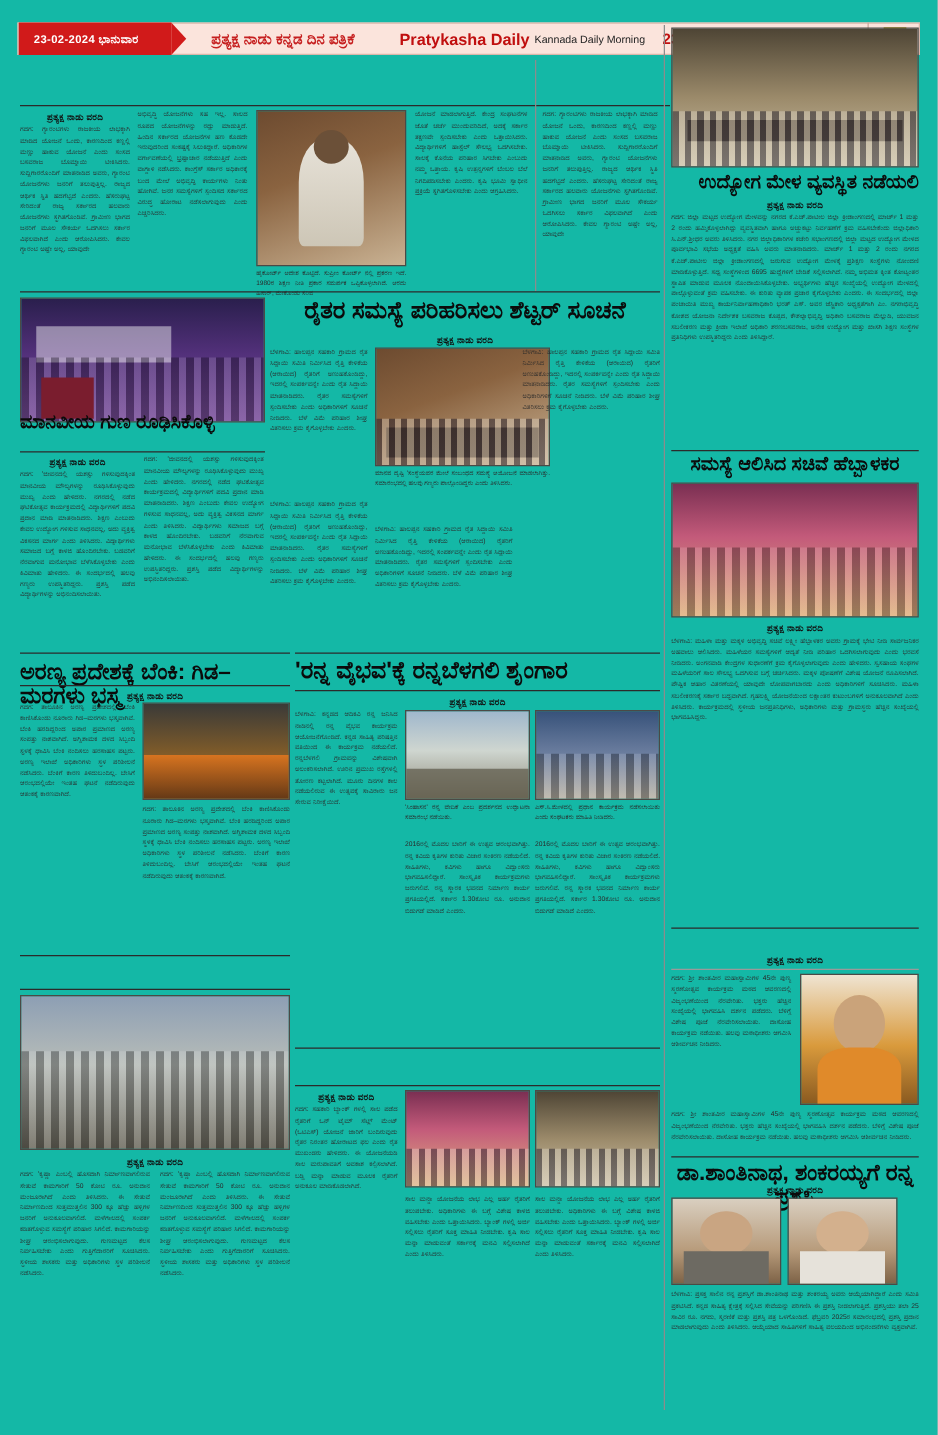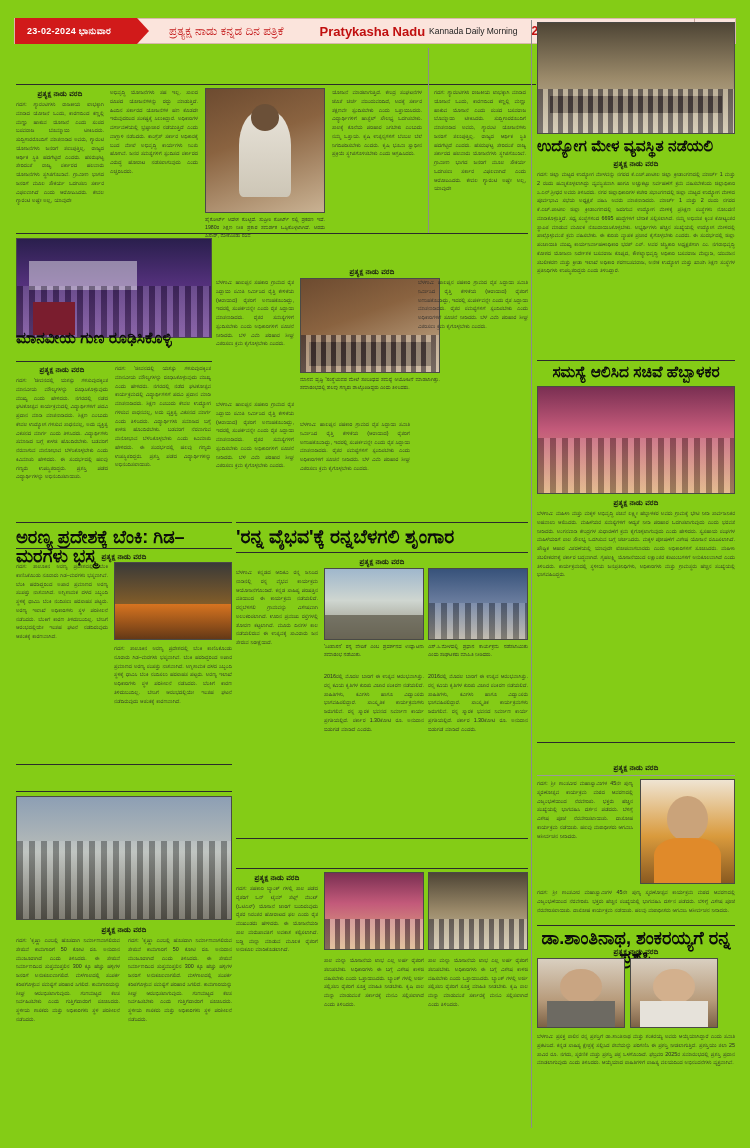--- a/index.html
+++ b/index.html
@@ -1,39 +1,39 @@
 <!DOCTYPE html>
 <html><head>
 <meta charset="utf-8">
 <style>
   html,body{margin:0;padding:0;background:#b9b9b9;}
   body{font-family:"Liberation Sans",sans-serif;}
   .page{
     width:750px;height:1148px;position:relative;
-    background:#84cc16;overflow:hidden;margin:0 auto;
+    background:#14b8a6;overflow:hidden;margin:0 auto;
     box-sizing:border-box;
   }
   
   .masthead{
     position:absolute;left:14px;top:18px;width:722px;height:26px;
     background:#fbe4dc;border:1px solid #d9b7ab;box-sizing:border-box;
     display:flex;align-items:center;
   }
   .mh-datetab{
     position:relative;height:26px;background:#d11a1a;color:#fff;
     display:flex;align-items:center;padding:0 26px 0 12px;
     font-size:9px;font-weight:bold;letter-spacing:.3px;white-space:nowrap;
   }
   .mh-datetab:after{
     content:"";position:absolute;right:-12px;top:0;
     border-top:13px solid transparent;border-bottom:13px solid transparent;
     border-left:12px solid #d11a1a;
   }
   .mh-kan{
-    color:#c62020;font-size:12px;font-weight:normal;margin-left:32px;white-space:nowrap;
+    color:#c62020;font-size:12px;font-weight:bold;margin-left:32px;white-space:nowrap;
   }
   .mh-eng{
     color:#c00f0f;font-size:13px;font-weight:bold;margin-left:36px;white-space:nowrap;
   }
   .mh-sub{color:#222;font-size:8.5px;margin-left:4px;white-space:nowrap;}
   .mh-date2{color:#c00f0f;font-size:12px;font-weight:bold;margin-left:14px;white-space:nowrap;}
   .mh-day{color:#111;font-size:11px;font-family:"Liberation Serif",serif;margin-left:8px;}
   .mh-pagewrap{
     margin-left:auto;height:26px;display:flex;align-items:center;
     border-left:1px solid #c9a79b;padding:0 10px 0 12px;
@@ -88,21 +88,21 @@
   .bline{position:absolute;height:1px;background:#2b2b2b;}
 </style>
 </head>
 <body>
 
 <div class="page">
 
   <div class="masthead">
     <div class="mh-datetab">23-02-2024 ಭಾನುವಾರ</div>
     <div class="mh-kan">ಪ್ರತ್ಯಕ್ಷ ನಾಡು ಕನ್ನಡ ದಿನ ಪತ್ರಿಕೆ</div>
-    <div class="mh-eng">Pratykasha Nadu</div>
+    <div class="mh-eng">Pratykasha Daily</div>
     <div class="mh-sub">Kannada Daily Morning</div>
     <div class="mh-date2">23-02-2025</div>
     <div class="mh-day">SUNDAY</div>
     <div class="mh-pagewrap">
       <div class="mh-page">3</div>
     </div>
   </div>
 
   <div class="bline" style="left:16px;top:84px;width:520px;"></div>
 
@@ -128,21 +128,21 @@
   <div class="vline" style="left:531px;top:20px;height:1108px;"></div>
 
   <div class="blk" style="left:434px;top:88px;width:92px;">
     <div class="body">ಗದಗ: ಗ್ಯಾರಂಟಿಗಳು ರಾಜಕೀಯ ಲಾಭಕ್ಕಾಗಿ ಮಾಡಿದ ಯೋಜನೆ ಒಂದು, ಕಾರಣದಿಂದ ಕಣ್ಣಲ್ಲಿ ಮಣ್ಣು ಹಾಕುವ ಯೋಜನೆ ಎಂದು ಸಂಸದ ಬಸವರಾಜ ಬೊಮ್ಮಾಯಿ ಟೀಕಿಸಿದರು. ಸುದ್ದಿಗಾರರೊಂದಿಗೆ ಮಾತನಾಡಿದ ಅವರು, ಗ್ಯಾರಂಟಿ ಯೋಜನೆಗಳು ಜನರಿಗೆ ತಲುಪುತ್ತಿಲ್ಲ. ರಾಜ್ಯದ ಆರ್ಥಿಕ ಸ್ಥಿತಿ ಹದಗೆಟ್ಟಿದೆ ಎಂದರು. ಹೆಸರುಘಟ್ಟ ಸೇರಿದಂತೆ ರಾಜ್ಯ ಸರ್ಕಾರದ ಹಲವಾರು ಯೋಜನೆಗಳು ಸ್ಥಗಿತಗೊಂಡಿವೆ. ಗ್ರಾಮೀಣ ಭಾಗದ ಜನರಿಗೆ ಮೂಲ ಸೌಕರ್ಯ ಒದಗಿಸಲು ಸರ್ಕಾರ ವಿಫಲವಾಗಿದೆ ಎಂದು ಆರೋಪಿಸಿದರು. ಕೇವಲ ಗ್ಯಾರಂಟಿ ಅಷ್ಟೇ ಅಲ್ಲ, ಯಾವುದೇ</div>
   </div>
 
   <div class="photo hall" style="left:537px;top:22px;width:198px;height:112px;">
     <div class="tbl"></div>
       <div class="figs2"></div>
   </div>
-  <div class="blk hl hl-3" style="left:537px;top:138px;width:198px;text-align:left;">ಉದ್ಯೋಗ ಮೇಳ ವ್ಯವಸ್ಥಿತ ನಡೆಯಲಿ</div>
+  <div class="blk hl hl-3" style="left:537px;top:138px;width:198px;text-align:right;">ಉದ್ಯೋಗ ಮೇಳ ವ್ಯವಸ್ಥಿತ ನಡೆಯಲಿ</div>
   <div class="blk" style="left:537px;top:158px;width:198px;">
     <div class="byline">ಪ್ರತ್ಯಕ್ಷ ನಾಡು ವರದಿ</div>
     <div class="body">ಗದಗ: ಜಿಲ್ಲಾ ಮಟ್ಟದ ಉದ್ಯೋಗ ಮೇಳವನ್ನು ನಗರದ ಕೆ.ಎಚ್.ಪಾಟೀಲ ಜಿಲ್ಲಾ ಕ್ರೀಡಾಂಗಣದಲ್ಲಿ ಮಾರ್ಚ್ 1 ಮತ್ತು 2 ರಂದು ಹಮ್ಮಿಕೊಳ್ಳಲಾಗಿದ್ದು ವ್ಯವಸ್ಥಿತವಾಗಿ ಹಾಗೂ ಅಚ್ಚುಕಟ್ಟು ನಿರ್ವಹಣೆಗೆ ಕ್ರಮ ವಹಿಸಬೇಕೆಂದು ಜಿಲ್ಲಾಧಿಕಾರಿ ಸಿ.ಎನ್.ಶ್ರೀಧರ ಅವರು ತಿಳಿಸಿದರು. ನಗರ ಜಿಲ್ಲಾಧಿಕಾರಿಗಳ ಕಚೇರಿ ಸಭಾಂಗಣದಲ್ಲಿ ಜಿಲ್ಲಾ ಮಟ್ಟದ ಉದ್ಯೋಗ ಮೇಳದ ಪೂರ್ವಭಾವಿ ಸಭೆಯ ಅಧ್ಯಕ್ಷತೆ ವಹಿಸಿ ಅವರು ಮಾತನಾಡಿದರು. ಮಾರ್ಚ್ 1 ಮತ್ತು 2 ರಂದು ನಗರದ ಕೆ.ಎಚ್.ಪಾಟೀಲ ಜಿಲ್ಲಾ ಕ್ರೀಡಾಂಗಣದಲ್ಲಿ ಜರುಗುವ ಉದ್ಯೋಗ ಮೇಳಕ್ಕೆ ಪ್ರಶಿಕ್ಷಣ ಸಂಸ್ಥೆಗಳು ನೋಂದಣಿ ಮಾಡಿಕೊಳ್ಳುತ್ತಿದೆ. ಸಧ್ಯ ಸಂಸ್ಥೆಗಳಿಂದ 6695 ಹುದ್ದೆಗಳಿಗೆ ಬೇಡಿಕೆ ಸಲ್ಲಿಸಲಾಗಿದೆ. ನಮ್ಮ ಅಭಿಮತ ಕ್ಕಿಂತ ಕೋಟ್ಯಂತರ ಸ್ಥಾಪಿತ ಮಾಡುವ ಮೂಲಕ ನೊಂದಾಯಿಸಿಕೊಳ್ಳಬೇಕು. ಅಭ್ಯರ್ಥಿಗಳು ಹೆಚ್ಚಿನ ಸಂಖ್ಯೆಯಲ್ಲಿ ಉದ್ಯೋಗ ಮೇಳದಲ್ಲಿ ಪಾಲ್ಗೊಳ್ಳುವಂತೆ ಕ್ರಮ ವಹಿಸಬೇಕು. ಈ ಕುರಿತು ವ್ಯಾಪಕ ಪ್ರಚಾರ ಕೈಗೊಳ್ಳಬೇಕು ಎಂದರು. ಈ ಸಂದರ್ಭದಲ್ಲಿ ಜಿಲ್ಲಾ ಪಂಚಾಯಿತಿ ಮುಖ್ಯ ಕಾರ್ಯನಿರ್ವಾಹಣಾಧಿಕಾರಿ ಭರತ್ ಎಸ್. ಅವರ ಜೆಸ್ಟ್ರಿಕಾರಿ ಅಧ್ಯಕ್ಷತೆಗಾಗಿ ಎಂ. ನಗರಾಭಿವೃದ್ಧಿ ಕೋಶದ ಯೋಜನಾ ನಿರ್ದೇಶಕ ಬಸವರಾಜ ಕೊಪ್ಪದ, ಕೌಶಲ್ಯಾಭಿವೃದ್ಧಿ ಅಧಿಕಾರಿ ಬಸವರಾಜ ಮೆಲ್ಲುಡಿ, ಯುವಜನ ಸಬಲೀಕರಣ ಮತ್ತು ಕ್ರೀಡಾ ಇಲಾಖೆ ಅಧಿಕಾರಿ ಶರಣಬಸವರಾಜ, ಅನೇಕ ಉದ್ಯೋಗ ಮತ್ತು ಖಾಸಗಿ ಶಿಕ್ಷಣ ಸಂಸ್ಥೆಗಳ ಪ್ರತಿನಿಧಿಗಳು ಉಪಸ್ಥಿತರಿದ್ದರು ಎಂದು ತಿಳಿಸಿದ್ದಾರೆ.</div>
   </div>
 
   <div class="bline" style="left:537px;top:360px;width:198px;"></div>
   <div class="blk hl hl-3" style="left:537px;top:364px;width:198px;text-align:center;">ಸಮಸ್ಯೆ ಆಲಿಸಿದ ಸಚಿವೆ ಹೆಬ್ಬಾಳಕರ</div>
   <div class="photo fest" style="left:537px;top:386px;width:198px;height:108px;">
     <div class="figs"></div>
   </div>
@@ -193,20 +193,21 @@
   <div class="blk hl hl-3" style="left:16px;top:330px;width:196px;">ಮಾನವೀಯ ಗುಣ ರೂಢಿಸಿಕೊಳ್ಳಿ</div>
   <div class="bline" style="left:16px;top:361px;width:196px;"></div>
   <div class="blk" style="left:16px;top:364px;width:92px;">
     <div class="byline">ಪ್ರತ್ಯಕ್ಷ ನಾಡು ವರದಿ</div>
     <div class="body">ಗದಗ: 'ಜೀವನದಲ್ಲಿ ಯಶಸ್ಸು ಗಳಿಸುವುದಕ್ಕಿಂತ ಮಾನವೀಯ ಮೌಲ್ಯಗಳನ್ನು ರೂಢಿಸಿಕೊಳ್ಳುವುದು ಮುಖ್ಯ ಎಂದು ಹೇಳಿದರು. ನಗರದಲ್ಲಿ ನಡೆದ ಘಟಿಕೋತ್ಸವ ಕಾರ್ಯಕ್ರಮದಲ್ಲಿ ವಿದ್ಯಾರ್ಥಿಗಳಿಗೆ ಪದವಿ ಪ್ರದಾನ ಮಾಡಿ ಮಾತನಾಡಿದರು. ಶಿಕ್ಷಣ ಎಂಬುದು ಕೇವಲ ಉದ್ಯೋಗ ಗಳಿಸುವ ಸಾಧನವಲ್ಲ, ಅದು ವ್ಯಕ್ತಿತ್ವ ವಿಕಸನದ ಮಾರ್ಗ ಎಂದು ತಿಳಿಸಿದರು. ವಿದ್ಯಾರ್ಥಿಗಳು ಸಮಾಜದ ಬಗ್ಗೆ ಕಾಳಜಿ ಹೊಂದಿರಬೇಕು. ಬಡವರಿಗೆ ನೆರವಾಗುವ ಮನೋಭಾವ ಬೆಳೆಸಿಕೊಳ್ಳಬೇಕು ಎಂದು ಕಿವಿಮಾತು ಹೇಳಿದರು. ಈ ಸಂದರ್ಭದಲ್ಲಿ ಹಲವು ಗಣ್ಯರು ಉಪಸ್ಥಿತರಿದ್ದರು. ಪ್ರಶಸ್ತಿ ಪಡೆದ ವಿದ್ಯಾರ್ಥಿಗಳನ್ನು ಅಭಿನಂದಿಸಲಾಯಿತು.</div>
   </div>
   <div class="blk" style="left:115px;top:364px;width:96px;">
     <div class="body">ಗದಗ: 'ಜೀವನದಲ್ಲಿ ಯಶಸ್ಸು ಗಳಿಸುವುದಕ್ಕಿಂತ ಮಾನವೀಯ ಮೌಲ್ಯಗಳನ್ನು ರೂಢಿಸಿಕೊಳ್ಳುವುದು ಮುಖ್ಯ ಎಂದು ಹೇಳಿದರು. ನಗರದಲ್ಲಿ ನಡೆದ ಘಟಿಕೋತ್ಸವ ಕಾರ್ಯಕ್ರಮದಲ್ಲಿ ವಿದ್ಯಾರ್ಥಿಗಳಿಗೆ ಪದವಿ ಪ್ರದಾನ ಮಾಡಿ ಮಾತನಾಡಿದರು. ಶಿಕ್ಷಣ ಎಂಬುದು ಕೇವಲ ಉದ್ಯೋಗ ಗಳಿಸುವ ಸಾಧನವಲ್ಲ, ಅದು ವ್ಯಕ್ತಿತ್ವ ವಿಕಸನದ ಮಾರ್ಗ ಎಂದು ತಿಳಿಸಿದರು. ವಿದ್ಯಾರ್ಥಿಗಳು ಸಮಾಜದ ಬಗ್ಗೆ ಕಾಳಜಿ ಹೊಂದಿರಬೇಕು. ಬಡವರಿಗೆ ನೆರವಾಗುವ ಮನೋಭಾವ ಬೆಳೆಸಿಕೊಳ್ಳಬೇಕು ಎಂದು ಕಿವಿಮಾತು ಹೇಳಿದರು. ಈ ಸಂದರ್ಭದಲ್ಲಿ ಹಲವು ಗಣ್ಯರು ಉಪಸ್ಥಿತರಿದ್ದರು. ಪ್ರಶಸ್ತಿ ಪಡೆದ ವಿದ್ಯಾರ್ಥಿಗಳನ್ನು ಅಭಿನಂದಿಸಲಾಯಿತು.</div>
   </div>
 
+  <div class="blk hl hl-2" style="left:216px;top:239px;width:312px;text-align:center;">ರೈತರ ಸಮಸ್ಯೆ ಪರಿಹರಿಸಲು ಶೆಟ್ಟರ್ ಸೂಚನೆ</div>
   <div class="blk" style="left:216px;top:266px;width:312px;">
     <div class="byline">ಪ್ರತ್ಯಕ್ಷ ನಾಡು ವರದಿ</div>
   </div>
   <div class="blk" style="left:216px;top:278px;width:78px;">
     <div class="body">ಬೆಳಗಾವಿ: ಹಾಲಪ್ಪನ ಸಹಕಾರಿ ಗ್ರಾಮದ ರೈತ ಸಿದ್ದಾಯಿ ಸಮಿತಿ ನಿರ್ಮಿಸಿದ ರೈತ್ತಿ ಕೇಳಿಕೆಯ (ಆರಾಯಿದ) ರೈತರಿಗೆ ಅಣುಹಕೊಂಡಿದ್ದು, ಇದರಲ್ಲಿ ಸಂಪರ್ಕವನ್ನೇ ಎಂದು ರೈತ ಸಿದ್ದಾಯಿ ಮಾತನಾಡಿದರು. ರೈತರ ಸಮಸ್ಯೆಗಳಿಗೆ ಸ್ಪಂದಿಸಬೇಕು ಎಂದು ಅಧಿಕಾರಿಗಳಿಗೆ ಸೂಚನೆ ನೀಡಿದರು. ಬೆಳೆ ವಿಮೆ ಪರಿಹಾರ ಶೀಘ್ರ ವಿತರಿಸಲು ಕ್ರಮ ಕೈಗೊಳ್ಳಬೇಕು ಎಂದರು.</div>
   </div>
   <div class="photo room" style="left:300px;top:278px;width:140px;height:95px;">
     <div class="tbl" style="bottom:6%;height:26%;"></div>
       <div class="figs2"></div>
   </div>

